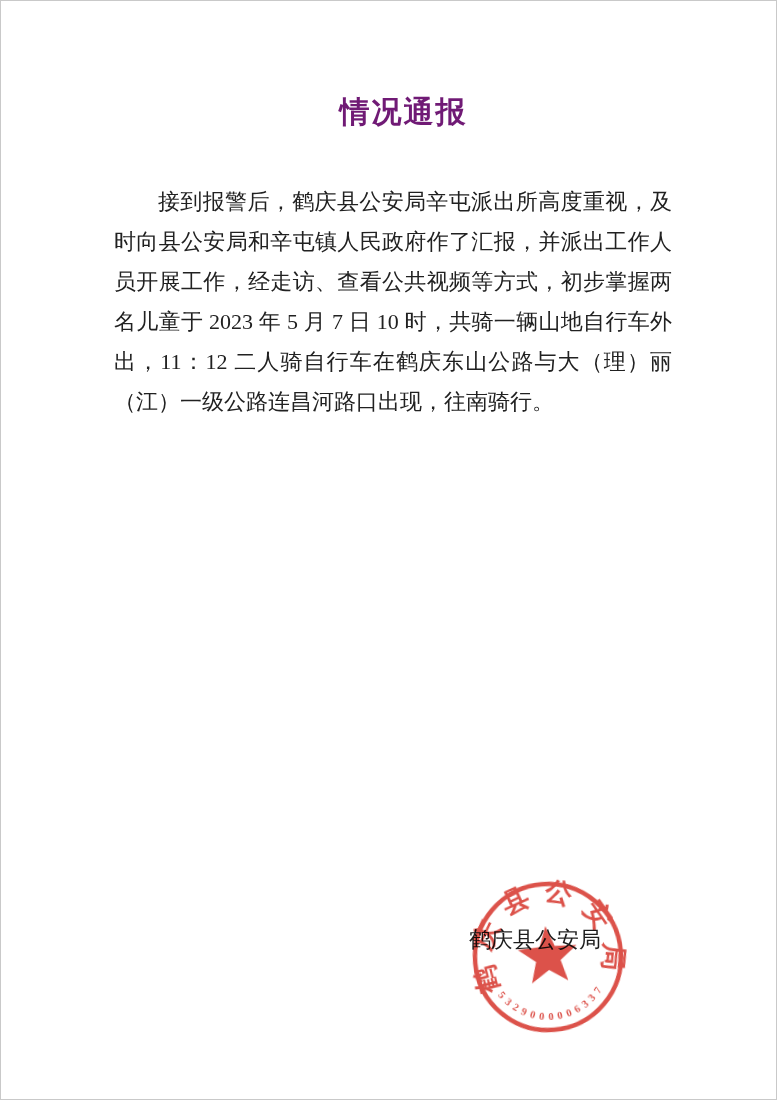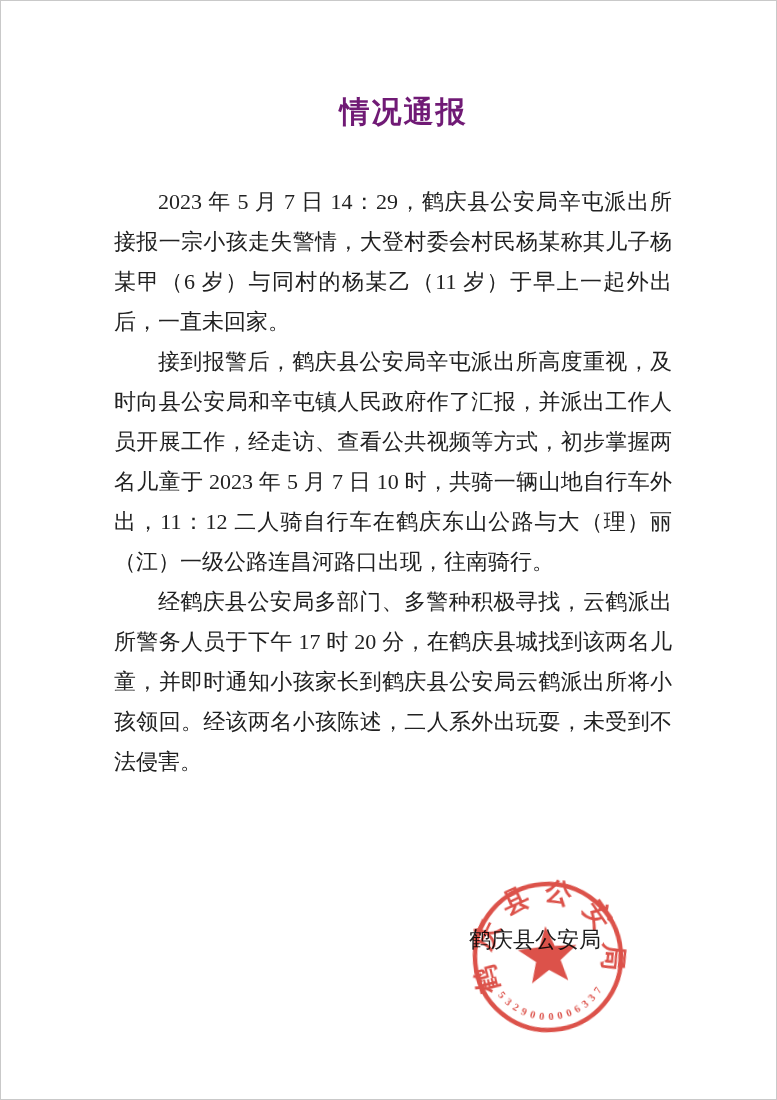--- a/index.html
+++ b/index.html
@@ -67,23 +67,21 @@
   .seal text { font-family: "Liberation Serif", "DejaVu Serif", serif; font-weight: bold; }
 </style>
 </head>
 <body>
 
 <div class="page">
 
   <h1 class="doc-title">情况通报</h1>
 
   <div class="doc-body">
-    <p>2023 年 5 月 7 日 14：29，鹤庆县公安局辛屯派出所接报一宗小孩走失警情，大登村委会村民杨某称其儿子杨某甲（6 岁）与同村的杨某乙（11 岁）于早上一起外出后，一直未回家。</p>
     <p>接到报警后，鹤庆县公安局辛屯派出所高度重视，及时向县公安局和辛屯镇人民政府作了汇报，并派出工作人员开展工作，经走访、查看公共视频等方式，初步掌握两名儿童于 2023 年 5 月 7 日 10 时，共骑一辆山地自行车外出，11：12 二人骑自行车在鹤庆东山公路与大（理）丽（江）一级公路连昌河路口出现，往南骑行。</p>
-    <p>经鹤庆县公安局多部门、多警种积极寻找，云鹤派出所警务人员于下午 17 时 20 分，在鹤庆县城找到该两名儿童，并即时通知小孩家长到鹤庆县公安局云鹤派出所将小孩领回。经该两名小孩陈述，二人系外出玩耍，未受到不法侵害。</p>
   </div>
 
   <div class="signature">
     <div>鹤庆县公安局</div>
   </div>
 
   <div class="seal">
     <svg viewBox="0 0 160 160" xmlns="http://www.w3.org/2000/svg">
       <defs>
         <path id="arcTop" d="M 31.5,108 A 56,56 0 1,1 128.5,108" fill="none"></path>

